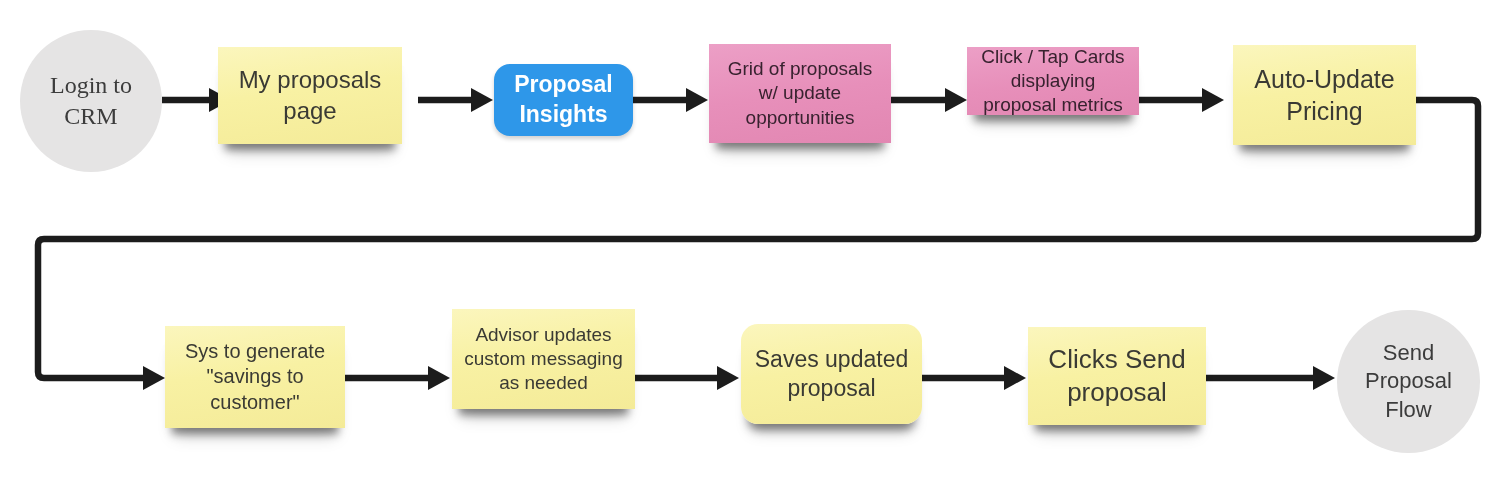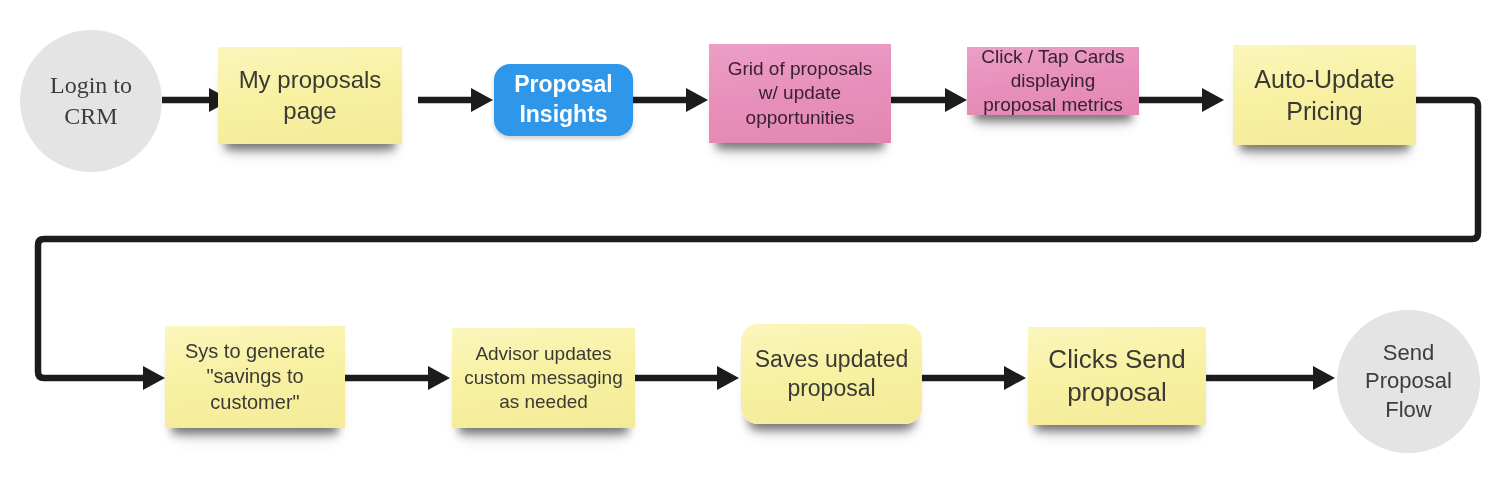--- a/index.html
+++ b/index.html
@@ -48,21 +48,21 @@
     box-shadow:0 3px 4px rgba(0,0,0,0.18);
   }
   
   .n0{left:20px;top:30px;width:142px;height:142px;font-size:24px;font-family:Liberation Serif, serif;}
   .n1{left:218px;top:47px;width:184px;height:97px;font-size:24px;}
   .n2{left:494px;top:64px;width:139px;height:72px;font-size:23px;}
   .n3{left:709px;top:44px;width:182px;height:99px;font-size:19px;}
   .n4{left:967px;top:47px;width:172px;height:68px;font-size:19px;padding:6px 6px;}
   .n5{left:1225px;top:45px;width:183px;height:100px;font-size:25px;margin-left:8px;}
   .n6{left:165px;top:326px;width:180px;height:102px;font-size:20px;}
-  .n7{left:452px;top:328px;width:183px;height:100px;font-size:19px;}
+  .n7{left:452px;top:309px;width:183px;height:100px;font-size:19px;}
   .n8{left:741px;top:324px;width:181px;height:100px;font-size:23px;border-radius:17px;}
   .n9{left:1028px;top:327px;width:178px;height:98px;font-size:26px;}
   .n10{left:1337px;top:310px;width:143px;height:143px;font-size:22px;}
 </style>
 </head>
 <body>
 
 <div class="canvas">
 
   <svg class="connectors" width="1500" height="478" viewBox="0 0 1500 478">

